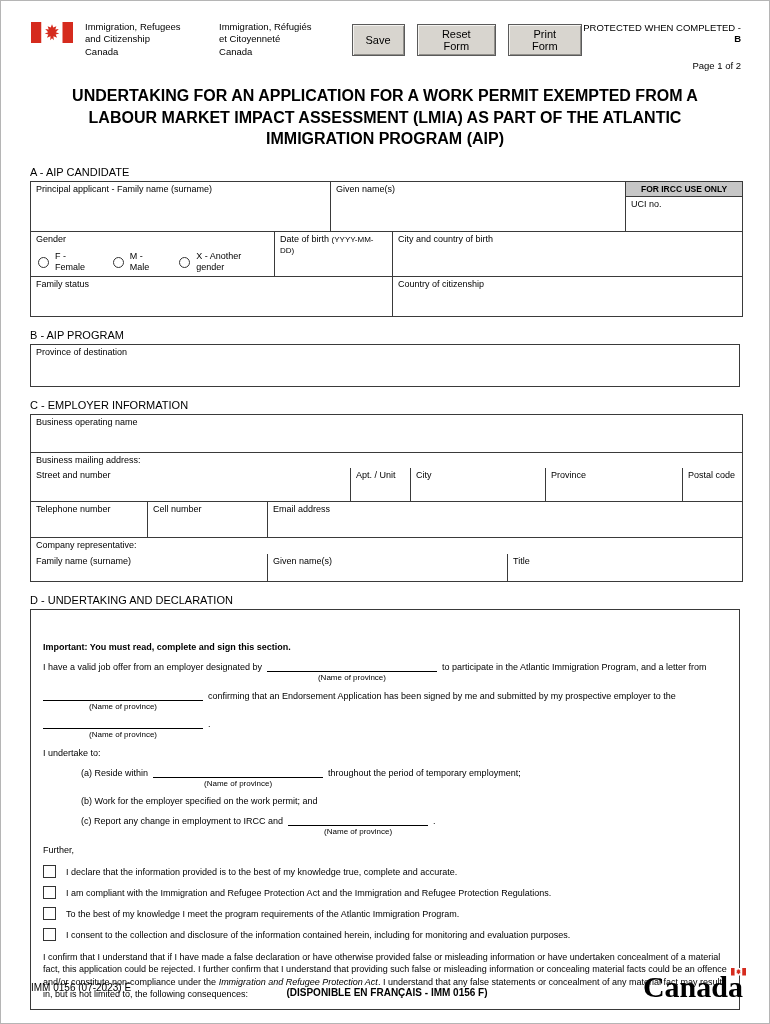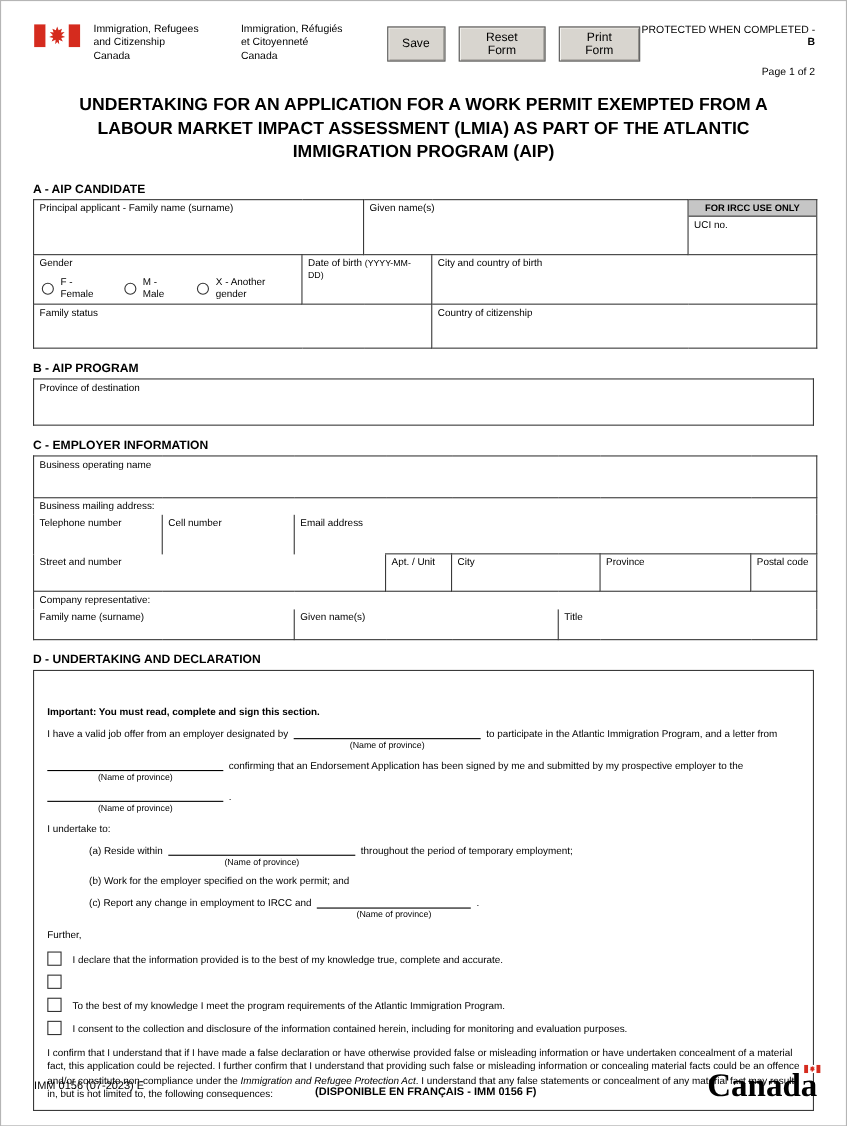--- a/index.html
+++ b/index.html
@@ -15,21 +15,21 @@
   .btns { display:flex; gap:12px; margin-left:40px; margin-top:3px; }
   .btn { font-family:inherit; font-size:11px; padding:3px 13px; background:#d8d5cf; border:1px solid #5a5a5a;
          box-shadow:inset 1px 1px 0 #f4f3f0, inset -1px -1px 0 #92908b; cursor:pointer; }
   .hdr-right { margin-left:auto; text-align:right; font-size:9.5px; margin-top:1px; }
   .hdr-right .page-num { margin-top:16px; }
 
   
   .title { text-align:center; font-weight:bold; font-size:16px; line-height:1.35; margin:14px auto 0; max-width:662px; }
 
   .content { padding:0 29px; }
-  .sec-h { font-weight:bold; font-size:11px; margin:12px 0 3px; }
+  .sec-h { font-weight:normal; font-size:11px; margin:12px 0 3px; }
 
   
   table.frm { width:100%; border-collapse:collapse; table-layout:fixed; }
   table.frm td { border:1px solid #3a3a3a; vertical-align:top; padding:2px 5px; font-size:9px; line-height:1.25; }
   .lbl { font-size:9px; }
   .small { font-size:8px; }
   .h50{height:50px} .h42{height:42px} .h40{height:40px} .h38{height:38px} .h36{height:36px} .h34{height:34px} .h28{height:28px}
   .strip { height:15px; border-bottom-style:hidden !important; }
   .p0 { padding:0 !important; }
   .ircc-hdr { background:#c6c6c6; font-weight:bold; font-size:8.5px; text-align:center; padding:2px 1px; border-bottom:1px solid #3a3a3a; }
@@ -186,45 +186,45 @@
         <td colspan="8" class="h38">
           <span class="lbl">Business operating name</span>
         </td>
       </tr>
       <tr>
         <td colspan="8" class="strip">
           <span class="lbl">Business mailing address:</span>
         </td>
       </tr>
       <tr>
+        <td colspan="3" class="h34" style="border-top-style:hidden">
+          <span class="lbl">Street and number</span>
+        </td>
+        <td>
+          <span class="lbl">Apt. / Unit</span>
+        </td>
+        <td colspan="2">
+          <span class="lbl">City</span>
+        </td>
+        <td>
+          <span class="lbl">Province</span>
+        </td>
+        <td>
+          <span class="lbl">Postal code</span>
+        </td>
+      </tr>
+      <tr>
         <td class="h36">
           <span class="lbl">Telephone number</span>
         </td>
         <td>
           <span class="lbl">Cell number</span>
         </td>
         <td colspan="6">
           <span class="lbl">Email address</span>
-        </td>
-      </tr>
-      <tr>
-        <td colspan="3" class="h34" style="border-top-style:hidden">
-          <span class="lbl">Street and number</span>
-        </td>
-        <td>
-          <span class="lbl">Apt. / Unit</span>
-        </td>
-        <td colspan="2">
-          <span class="lbl">City</span>
-        </td>
-        <td>
-          <span class="lbl">Province</span>
-        </td>
-        <td>
-          <span class="lbl">Postal code</span>
         </td>
       </tr>
       <tr>
         <td colspan="8" class="strip">
           <span class="lbl">Company representative:</span>
         </td>
       </tr>
       <tr>
         <td colspan="2" class="h28" style="border-top-style:hidden">
           <span class="lbl">Family name (surname)</span>
@@ -269,20 +269,21 @@
       </div>
 
       <div class="dline">Further,</div>
 
       <div class="chk-row">
         <span class="checkbox"></span>
         <span>I declare that the information provided is to the best of my knowledge true, complete and accurate.</span>
       </div>
       <div class="chk-row">
         <span class="checkbox"></span>
+        <span>I am compliant with the Immigration and Refugee Protection Act and the Immigration and Refugee Protection Regulations.</span>
       </div>
       <div class="chk-row">
         <span class="checkbox"></span>
         <span>To the best of my knowledge I meet the program requirements of the Atlantic Immigration Program.</span>
       </div>
       <div class="chk-row">
         <span class="checkbox"></span>
         <span>I consent to the collection and disclosure of the information contained herein, including for monitoring and evaluation purposes.</span>
       </div>
 

